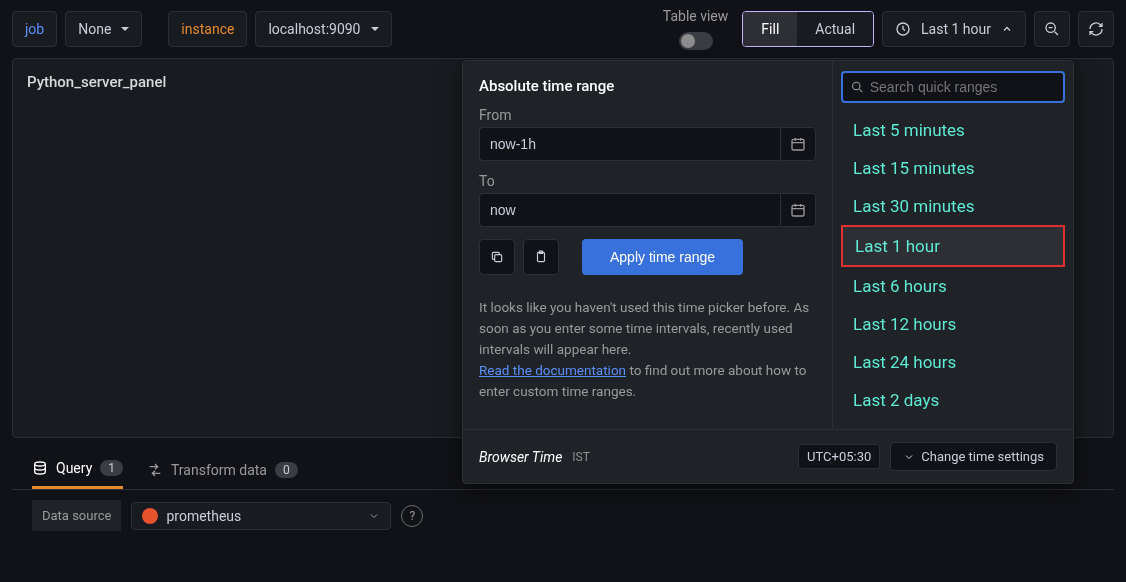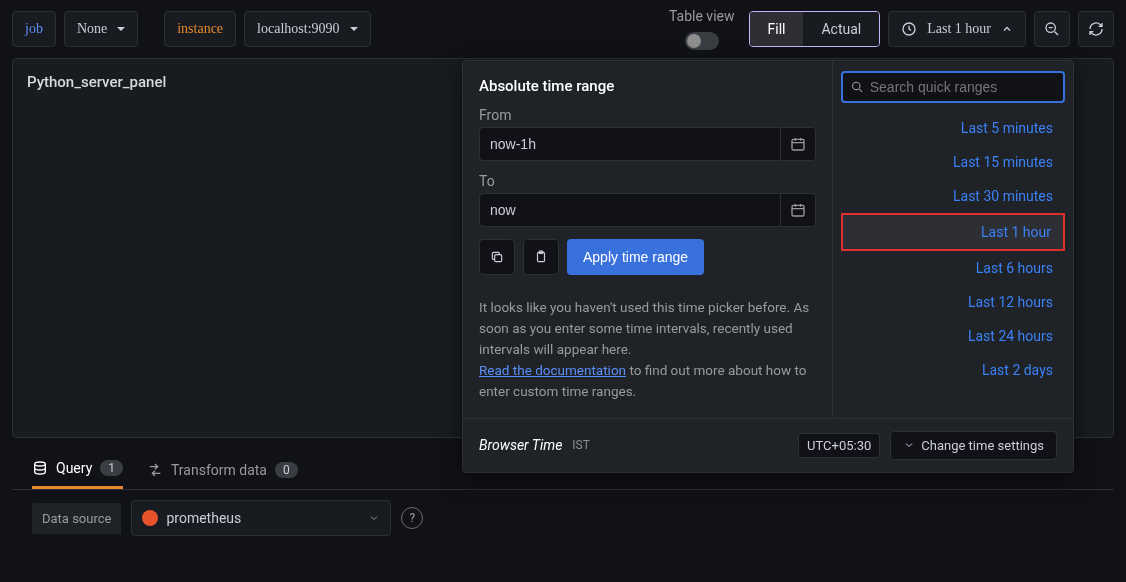--- a/index.html
+++ b/index.html
@@ -21,21 +21,20 @@
     }
     .pill {
       background: #181b1f;
       border: 1px solid #2d2f34;
       border-radius: 4px;
       padding: 6px 12px;
       display: inline-flex;
       align-items: center;
       gap: 6px;
       height: 36px;
-      font-family: Liberation Serif, serif;
     }
     .blue-text { color: #5b8ff9; }
     .orange-text { color: #e78a2e; }
     .dropdown-caret::after {
       content: "";
       display: inline-block;
       border-top: 4px solid #ccccdc;
       border-left: 4px solid transparent;
       border-right: 4px solid transparent;
       margin-left: 4px;
@@ -121,21 +120,21 @@
     .ds-label { color: #9a9a9a; font-size: 13px; padding: 8px 10px; background: #1f2226; border-radius: 2px 0 0 2px; text-align: right;}
     .ds-select {
       display: inline-flex;
       align-items: center;
       gap: 8px;
       background: #181b1f;
       border: 1px solid #2d2f34;
       border-radius: 4px;
       padding: 6px 10px;
       min-width: 260px;
-      height: 36px;
+      height: 28px;
     }
     .prom-icon {
       width: 16px; height: 16px;
       background: #e6522c;
       border-radius: 50%;
       display: inline-block;
     }
     .help-circle {
       width: 22px; height: 22px;
       border: 1px solid #6c6c6c;
@@ -202,23 +201,24 @@
       display: inline-flex;
       align-items: center;
       justify-content: center;
       color: #9a9a9a;
     }
     .primary-btn {
       background: #3871dc;
       color: #fff;
       border: none;
       border-radius: 4px;
-      padding: 8px 16px;
+      padding: 8px 28px;
       font-size: 14px;
       height: 36px;
+      margin-left: 15px;
     }
     .hint {
       color: #9a9a9a;
       font-size: 13.5px;
       line-height: 1.55;
       margin-top: 22px;
     }
     .hint a { color: #5b8ff9; }
     .quick-col {
       width: 240px;
@@ -242,23 +242,22 @@
       font-size: 14px;
       width: 100%;
       outline: none;
     }
     .quick-list {
       max-height: 350px;
       overflow-y: auto;
     }
     .quick-item {
       padding: 9px 12px;
-      font-size: 14px;
-      color: #3b82f6;
-      text-align: right;
+      font-size: 17px;
+      color: #5eead4;
     }
     .quick-item.selected {
       background: #2d2f34;
       border: 2px solid #e02f2f;
     }
     .popover-footer {
       display: flex;
       align-items: center;
       padding: 12px 16px;
       border-top: 1px solid #2d2f34;

